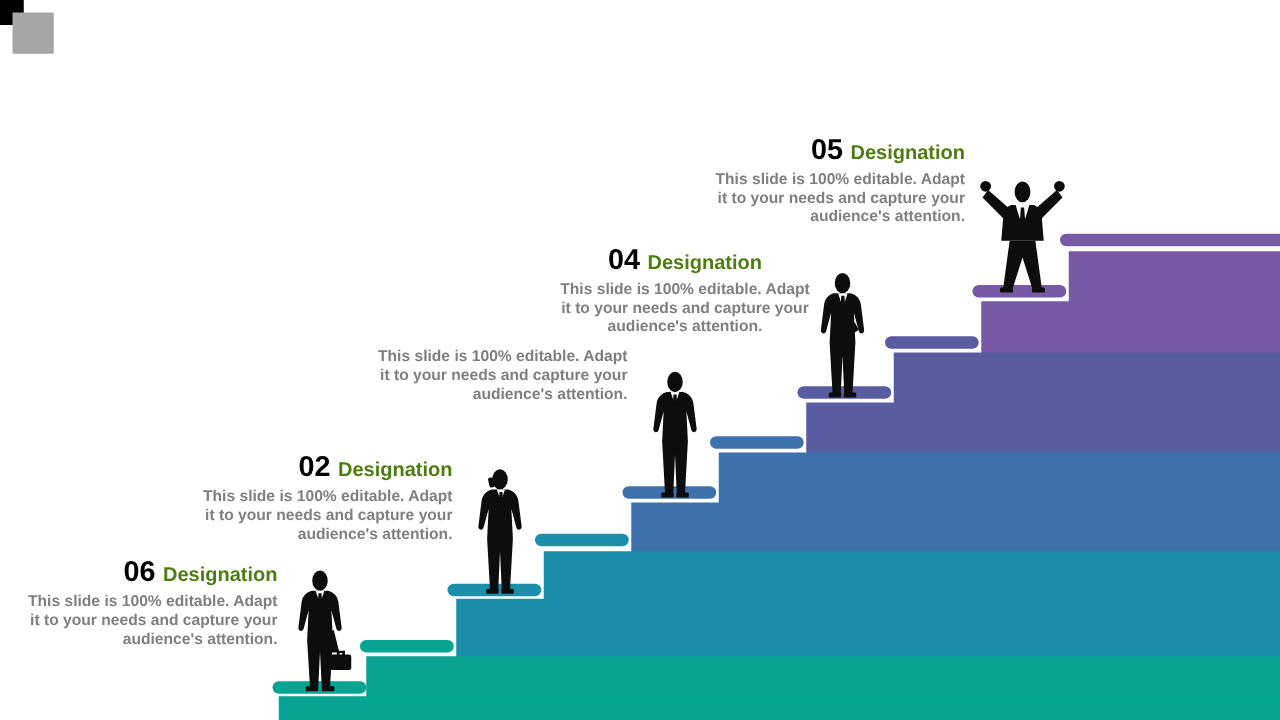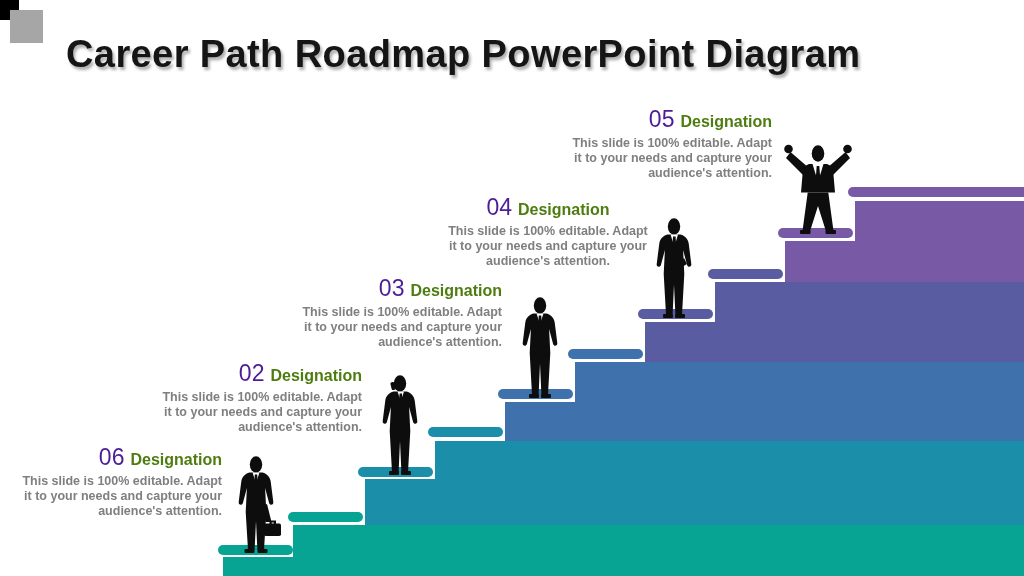--- a/index.html
+++ b/index.html
@@ -10,40 +10,39 @@
   .corner-sq-black{position:absolute;left:0;top:0;width:19px;height:20px;background:#000;}
   .corner-sq-gray{position:absolute;left:10px;top:10px;width:33px;height:33px;background:#a6a6a6;}
   .slide-title{
     position:absolute;left:66px;top:8px;font-size:38px;color:#151515;
     letter-spacing:.4px;white-space:nowrap;
     text-shadow:2px 3px 3px rgba(0,0,0,.32);
   }
   .stairs-svg{position:absolute;left:0;top:0;width:1024px;height:576px;}
   .tblock{position:absolute;width:230px;text-align:right;}
   .tblock .hd{white-space:nowrap;}
-  .tblock .num{font-size:23px;font-weight:normal;color:#4c1d95;}
+  .tblock .num{font-size:23px;font-weight:bold;color:#000000;}
   .tblock .lbl{font-size:16px;font-weight:bold;color:#4d7c0f;margin-left:6px;}
   .tblock .body{margin-top:3px;font-size:12.5px;line-height:15px;color:#7f7f7f;}
   .tblock .line{display:block;white-space:nowrap;font-weight:bold;}
   .tb-1{left:-8px;top:444px;}
   .tb-2{left:132px;top:360px;}
   .tb-3{left:272px;top:275px;}
   .tb-4{left:433px;top:194px;text-align:center;}
   .tb-5{left:542px;top:106px;}
   .figure{fill:#0d0d0d;}
 </style>
 </head>
 <body>
 
 <div class="slide">
 
   <div class="corner-sq-black"></div>
   <div class="corner-sq-gray"></div>
 
-  <h1 class="slide-title">Career Path Roadmap PowerPoint Diagram</h1>
 
   <svg class="stairs-svg" viewBox="0 0 1024 576">
 
     <g fill="#7859a6">
       <rect x="855" y="201" width="169" height="375"></rect>
       <rect x="785" y="241" width="239" height="335"></rect>
     </g>
     <g fill="#5a5ca2">
       <rect x="715" y="282" width="309" height="294"></rect>
       <rect x="645" y="322" width="379" height="254"></rect>
@@ -155,23 +154,20 @@
       <span class="num">02</span><span class="lbl">Designation</span>
     </div>
     <div class="body">
       <span class="line">This slide is 100% editable. Adapt</span>
       <span class="line">it to your  needs and capture your</span>
       <span class="line">audience's attention.</span>
     </div>
   </div>
 
   <div class="tblock tb-3">
-    <div class="hd">
-      <span class="num">03</span><span class="lbl">Designation</span>
-    </div>
     <div class="body">
       <span class="line">This slide is 100% editable. Adapt</span>
       <span class="line">it to your  needs and capture your</span>
       <span class="line">audience's attention.</span>
     </div>
   </div>
 
   <div class="tblock tb-4">
     <div class="hd">
       <span class="num">04</span><span class="lbl">Designation</span>

